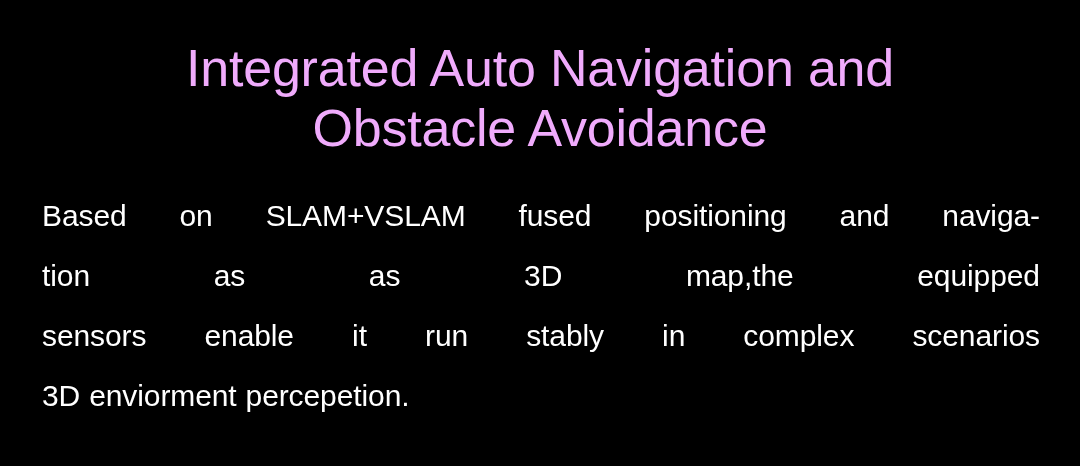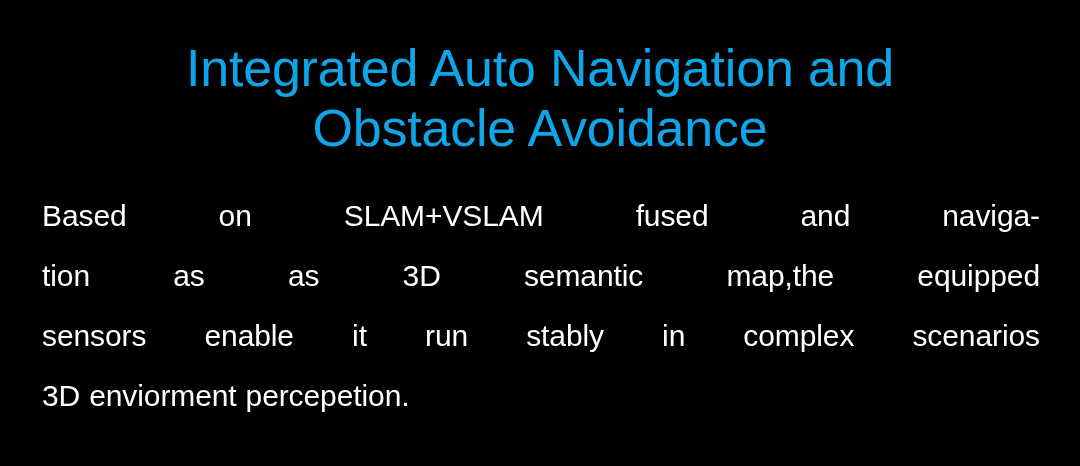--- a/index.html
+++ b/index.html
@@ -27,21 +27,21 @@
   
   .title-block {
     position: absolute;
     left: 0;
     top: 38px;
     width: 1080px;
     text-align: center;
   }
   .title-line {
     display: block;
-    color: #0ea5e9;
+    color: #f0abfc;
     font-size: 52px;
     font-weight: 400;
     line-height: 60px;
     letter-spacing: -0.2px;
     white-space: nowrap;
   }
 
   
   .body-block {
     position: absolute;
@@ -84,30 +84,30 @@
     <span class="title-line">Obstacle Avoidance</span>
   </div>
 
   <div class="body-block">
 
     <div class="body-line justify">
       <span class="word">Based</span>
       <span class="word">on</span>
       <span class="word">SLAM+VSLAM</span>
       <span class="word">fused</span>
+      <span class="word">positioning</span>
       <span class="word">and</span>
       <span class="word">naviga-</span>
     </div>
 
     <div class="body-line justify">
       <span class="word">tion</span>
       <span class="word">as</span>
       <span class="word">as</span>
       <span class="word">3D</span>
-      <span class="word">semantic</span>
       <span class="word">map,the</span>
       <span class="word">equipped</span>
     </div>
 
     <div class="body-line justify">
       <span class="word">sensors</span>
       <span class="word">enable</span>
       <span class="word">it</span>
       <span class="word">run</span>
       <span class="word">stably</span>

